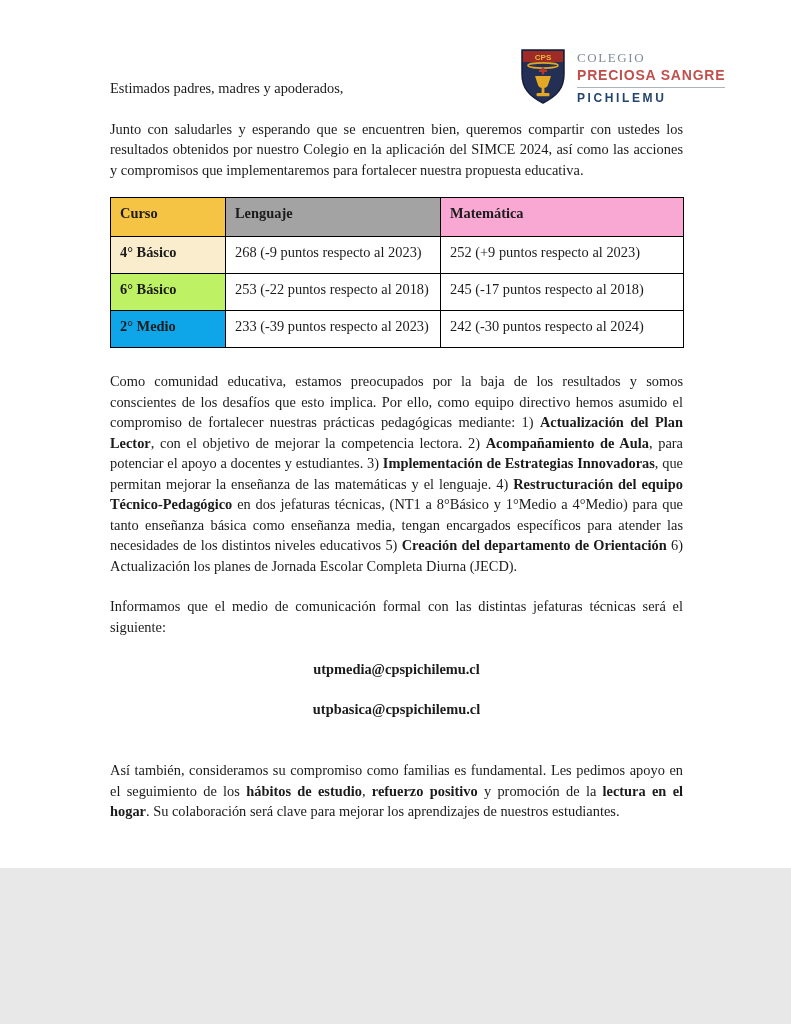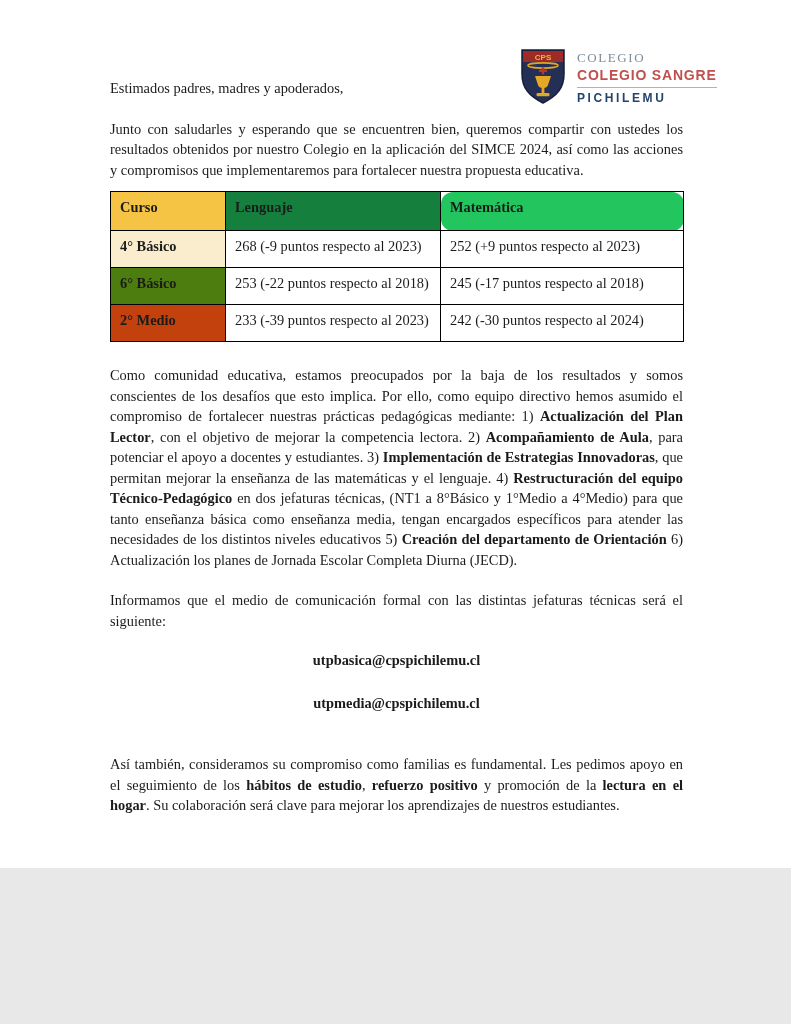--- a/index.html
+++ b/index.html
@@ -31,21 +31,21 @@
     width:573px;
     font-size:14.4px; line-height:20.5px;
     text-align:justify;
   }
   .salutation { padding-top:78px; text-align:left; }
   .para   { margin-top:20px; }
   .para.tight { margin-top:21px; }
   
   table.results {
     border-collapse:collapse;
-    margin-top:11px;
+    margin-top:17px;
     width:573px;
     table-layout:fixed;
   }
   table.results td, table.results th {
     border:1px solid #000;
     vertical-align:top;
     text-align:left;
     padding:5px 9px;
     font-size:14.4px; line-height:20px;
   }
@@ -76,21 +76,21 @@
       <text x="24" y="13.5" font-size="8" font-family="Liberation Sans, sans-serif" font-weight="bold" fill="#e8b93c" text-anchor="middle">CPS</text>
       <ellipse cx="24" cy="19.5" rx="15" ry="2.6" fill="none" stroke="#dfa526" stroke-width="1.6"></ellipse>
       <rect x="22.8" y="21.5" width="2.4" height="7" fill="#b03a30"></rect>
       <rect x="20" y="23.6" width="8" height="2.4" fill="#b03a30"></rect>
       <path d="M16 30 h16 l-2.5 7.5 a5.6 5.6 0 0 1 -11 0 Z" fill="#e3a825"></path>
       <rect x="22.6" y="40" width="2.8" height="7" fill="#e3a825"></rect>
       <rect x="17.5" y="47" width="13" height="3.2" rx="1.2" fill="#e3a825"></rect>
     </svg>
     <div class="logo-text">
       <div class="l1" style="color: rgb(125, 140, 152);">COLEGIO</div>
-      <div class="l2" style="color: rgb(192, 80, 77);">COLEGIO SANGRE</div>
+      <div class="l2" style="color: rgb(192, 80, 77);">PRECIOSA SANGRE</div>
       <div class="rule"></div>
       <div class="l3" style="color: rgb(36, 69, 107);">PICHILEMU</div>
     </div>
   </div>
 
   <div class="content">
 
     <p class="salutation">Estimados padres, madres y apoderados,</p>
 
     <p class="para">Junto con saludarles y esperando que se encuentren bien, queremos compartir con ustedes los resultados obtenidos por nuestro Colegio en la aplicación del SIMCE 2024, así como las acciones y compromisos que implementaremos para fortalecer nuestra propuesta educativa.</p>
@@ -98,48 +98,48 @@
 
     <table class="results">
       <colgroup>
           <col class="c1">
           <col class="c2">
           <col class="c3">
         </colgroup>
       <tbody>
           <tr>
         <th style="background-color: rgb(246, 196, 68);">Curso</th>
-        <th style="background-color: #15803d;">Lenguaje</th>
-        <th style="background-color: #22c55e; border-radius: 12px;">Matemática</th>
+        <th style="background-color: #a3a3a3;">Lenguaje</th>
+        <th style="background-color: #f9a8d4;">Matemática</th>
       </tr>
       <tr>
         <td class="course" style="background-color: rgb(250, 237, 206);">4° Básico</td>
         <td>268 (-9 puntos respecto al 2023)</td>
         <td>252 (+9 puntos respecto al 2023)</td>
       </tr>
       <tr>
-        <td class="course" style="background-color: #4d7c0f;">6° Básico</td>
+        <td class="course" style="background-color: #bef264;">6° Básico</td>
         <td>253 (-22 puntos respecto al 2018)</td>
         <td>245 (-17 puntos respecto al 2018)</td>
       </tr>
       <tr>
-        <td class="course" style="background-color: #c2410c;">2° Medio</td>
+        <td class="course" style="background-color: #0ea5e9;">2° Medio</td>
         <td>233 (-39 puntos respecto al 2023)</td>
         <td>242 (-30 puntos respecto al 2024)</td>
       </tr>
     </tbody>
       </table>
 
     <p class="para" style="margin-top:23px;"><span>Como comunidad educativa, estamos preocupados por la baja de los resultados y somos conscientes de los desafíos que esto implica. Por ello, como equipo directivo hemos asumido el compromiso de fortalecer nuestras prácticas pedagógicas mediante: 1) </span><b>Actualización del Plan Lector</b><span>, con el objetivo de mejorar la competencia lectora. 2) </span><b>Acompañamiento de Aula</b><span>, para potenciar el apoyo a docentes y estudiantes. 3) </span><b>Implementación de Estrategias Innovadoras</b><span>, que permitan mejorar la enseñanza de las matemáticas y el lenguaje. 4) </span><b>Restructuración del equipo Técnico-Pedagógico</b><span> en dos jefaturas técnicas, (NT1 a 8°Básico y 1°Medio a 4°Medio) para que tanto enseñanza básica como enseñanza media, tengan encargados específicos para atender las necesidades de los distintos niveles educativos 5) </span><b>Creación del departamento de Orientación</b><span> 6) Actualización los planes de Jornada Escolar Completa Diurna (JECD).</span></p>
 
     <p class="para">Informamos que el medio de comunicación formal con las distintas jefaturas técnicas será el siguiente:</p>
 
+    <p class="email">utpmedia@cpspichilemu.cl</p>
+
     <p class="email first">utpbasica@cpspichilemu.cl</p>
-
-    <p class="email">utpmedia@cpspichilemu.cl</p>
 
     <p class="para closing"><span>Así también, consideramos su compromiso como familias es fundamental. Les pedimos apoyo en el seguimiento de los </span><b>hábitos de estudio</b><span>, </span><b>refuerzo positivo</b><span> y promoción de la </span><b>lectura en el hogar</b><span>. Su colaboración será clave para mejorar los aprendizajes de nuestros estudiantes.</span></p>
 
   </div>
 
   <div class="footer-bar" style="background-color: rgb(45, 91, 166);"></div>
 
 </div>
 
 </body></html>

